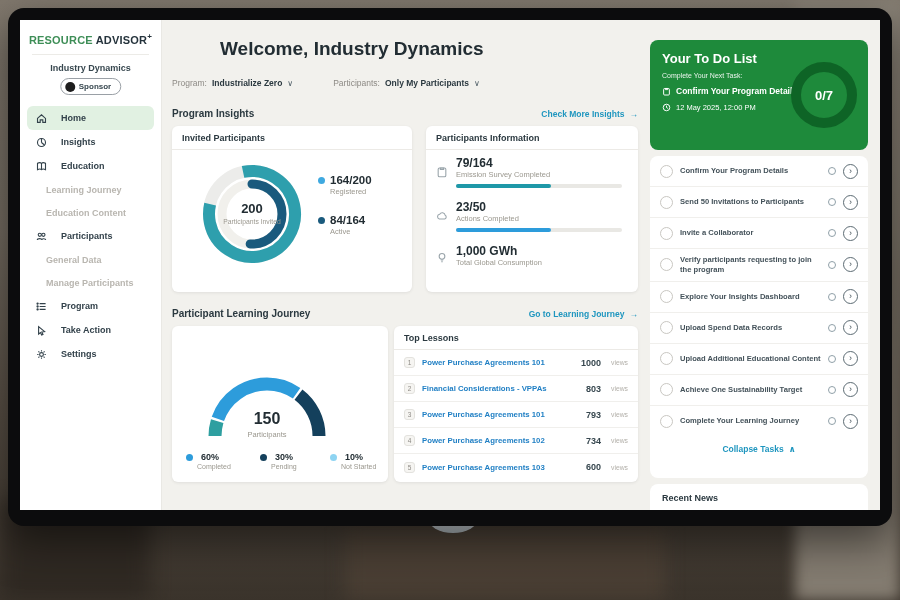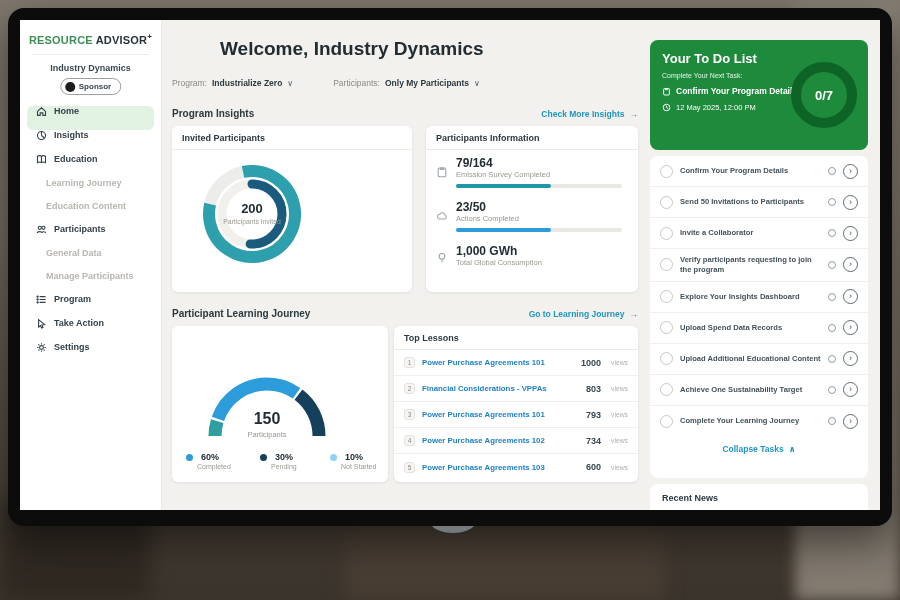--- a/index.html
+++ b/index.html
@@ -28,21 +28,21 @@
   
   .sidebar { position:absolute; left:0; top:0; width:142px; height:100%; background:#fff; border-right:1px solid #e9e8e4; }
   .logo { position:absolute; top:12px; width:100%; text-align:center; font-size:11px; font-weight:bold; color:#25333c; letter-spacing:.2px; }
   .logo .g { color:#3e8e57; }
   .logo .plus { font-size:8px; vertical-align:super; }
   .logo-divider { position:absolute; top:34px; left:12px; right:12px; border-top:1px solid #ecebe7; }
   .org { position:absolute; top:43px; width:100%; text-align:center; font-size:9px; font-weight:bold; color:#37474f; }
   .sponsor { position:absolute; top:58px; left:50%; transform:translateX(-50%); border:1px solid #9aa0a6; border-radius:9px; height:17px; padding:0 9px 0 4px; display:flex; align-items:center; gap:4px; font-size:8px; font-weight:bold; color:#37474f; background:#fff; }
   .sponsor-dot { width:10px; height:10px; background:#1d1d1d; border-radius:50%; flex:none; }
   .nav { position:absolute; top:86px; left:0; right:0; }
-  .nav-item { display:flex; gap:7px; height:24px; padding-left:16px; font-size:9px; font-weight:bold; color:#33424b; }
+  .nav-item { display:flex; align-items:center; gap:14px; height:24px; padding-left:16px; font-size:9px; font-weight:bold; color:#33424b; }
   .nav-item.sub { padding-left:26px; color:#b9b6b0; height:23px; }
   .nav-item.active { background:#e1f1e2; border-radius:6px; margin:0 7px 0 7px; padding-left:9px; }
   .nav-icon { width:11px; height:11px; flex:none; }
   .nav-icon svg { display:block; }
 
   
   .main-title { position:absolute; left:152px; top:18px; font-size:19px; font-weight:bold; color:#222d33;margin-left:48px; }
   .filters { position:absolute; left:152px; top:58px; display:flex; gap:40px; }
   .filter { display:flex; align-items:center; }
   .filter-label { font-size:8.5px; color:#8d8a85; }
@@ -249,20 +249,36 @@
     <div class="card-head">Invited Participants</div>
     <svg class="donut-svg" width="112" height="112" viewBox="0 0 112 112">
       <circle cx="56" cy="56" r="43" fill="none" stroke="#ececea" stroke-width="12"></circle>
       <circle cx="56" cy="56" r="43" fill="none" stroke="#2E9FAD" stroke-width="12" pathLength="100" stroke-dasharray="82 18" transform="rotate(258 56 56)"></circle>
       <circle cx="56" cy="56" r="30" fill="none" stroke="#f1f0ec" stroke-width="9"></circle>
       <circle cx="56" cy="56" r="30" fill="none" stroke="#1A5A7D" stroke-width="9" pathLength="100" stroke-dasharray="51 49" stroke-linecap="round" transform="rotate(-90 56 56)"></circle>
     </svg>
     <div class="donut-center">
       <div class="v">200</div>
       <div class="l">Participants Invited</div>
+    </div>
+    <div class="donut-legend">
+      <div class="dl-item">
+        <div class="dl-line">
+          <span class="dl-dot" style="background:#3FA9E0;"></span>
+          <span class="dl-value">164/200</span>
+        </div>
+        <div class="dl-label">Registered</div>
+      </div>
+      <div class="dl-item">
+        <div class="dl-line">
+          <span class="dl-dot" style="background:#1A5A7D;"></span>
+          <span class="dl-value">84/164</span>
+        </div>
+        <div class="dl-label">Active</div>
+      </div>
     </div>
   </div>
 
   <div class="card" id="card-info">
     <div class="card-head">Participants Information</div>
     <span class="stat-icon" style="top:38px;">
       <svg width="12" height="12" viewBox="0 0 11 11" fill="none" stroke="#9aa5ab" stroke-width="1">
             <rect x="2" y="1.8" width="7" height="8" rx="1.2"></rect>
             <path d="M4 1.8 H7 V3.2 H4 Z"></path>
           </svg>

